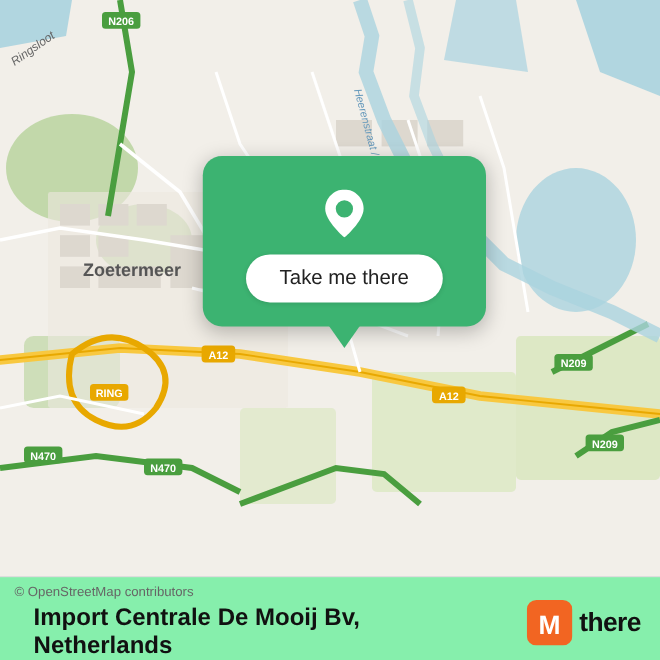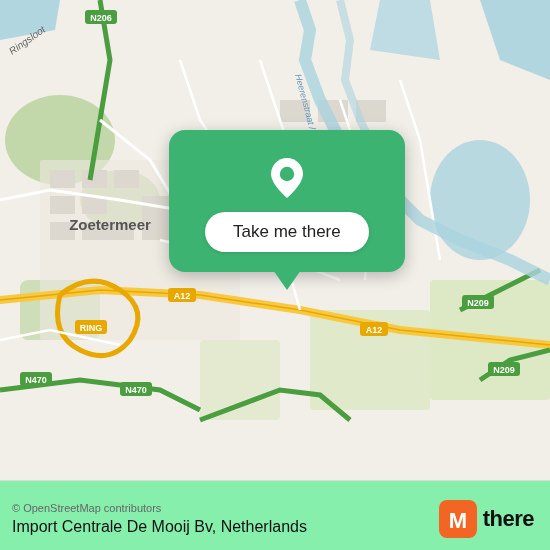--- a/index.html
+++ b/index.html
@@ -97,23 +97,24 @@
       justify-content: center;
     }
 
     #copyright-text {
       font-size: 11px;
       color: #666;
       margin-bottom: 4px;
     }
 
     #location-name {
-      font-size: 16px;
-      font-weight: normal;
+      font-size: 20px;
+      font-weight: bold;
       color: #111;
+      margin-left: 16px;
     }
 
     #moovit-logo {
       display: flex;
       align-items: center;
       gap: 6px;
     }
 
     #moovit-icon {
       width: 38px;

